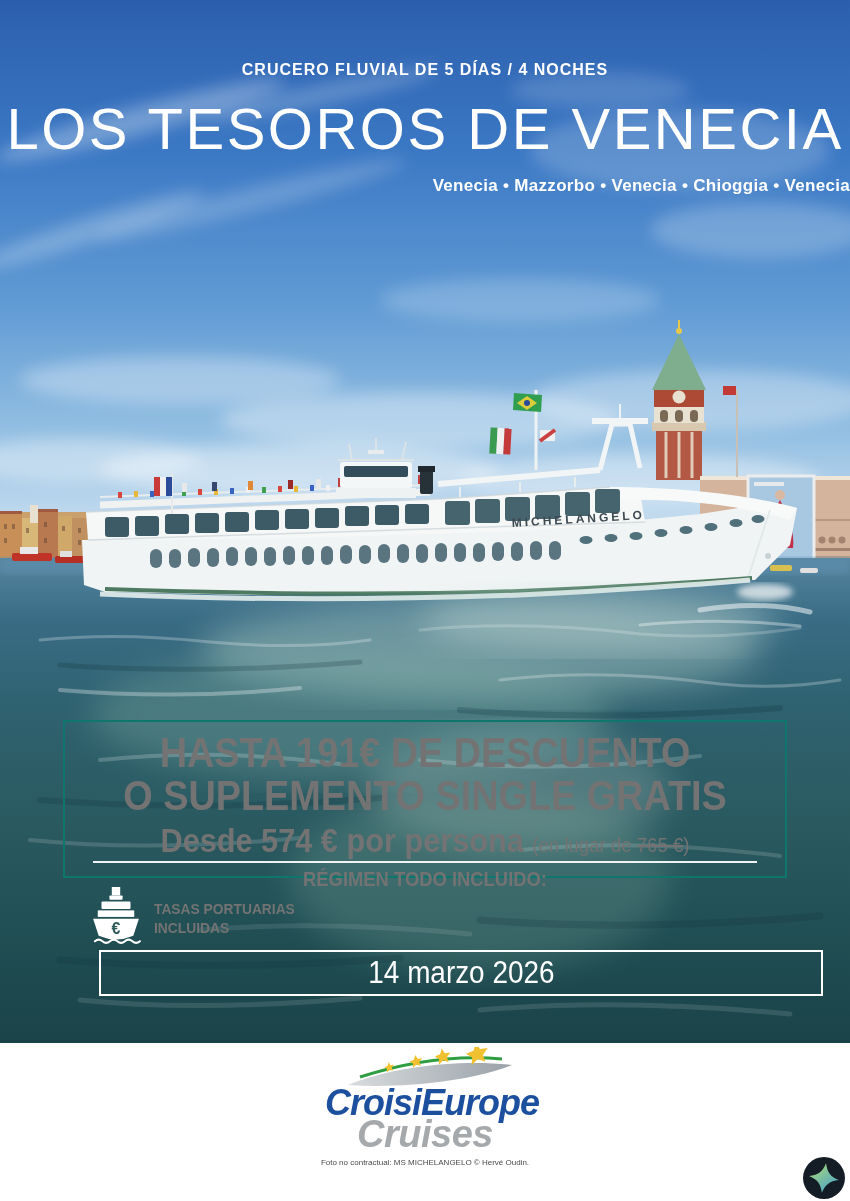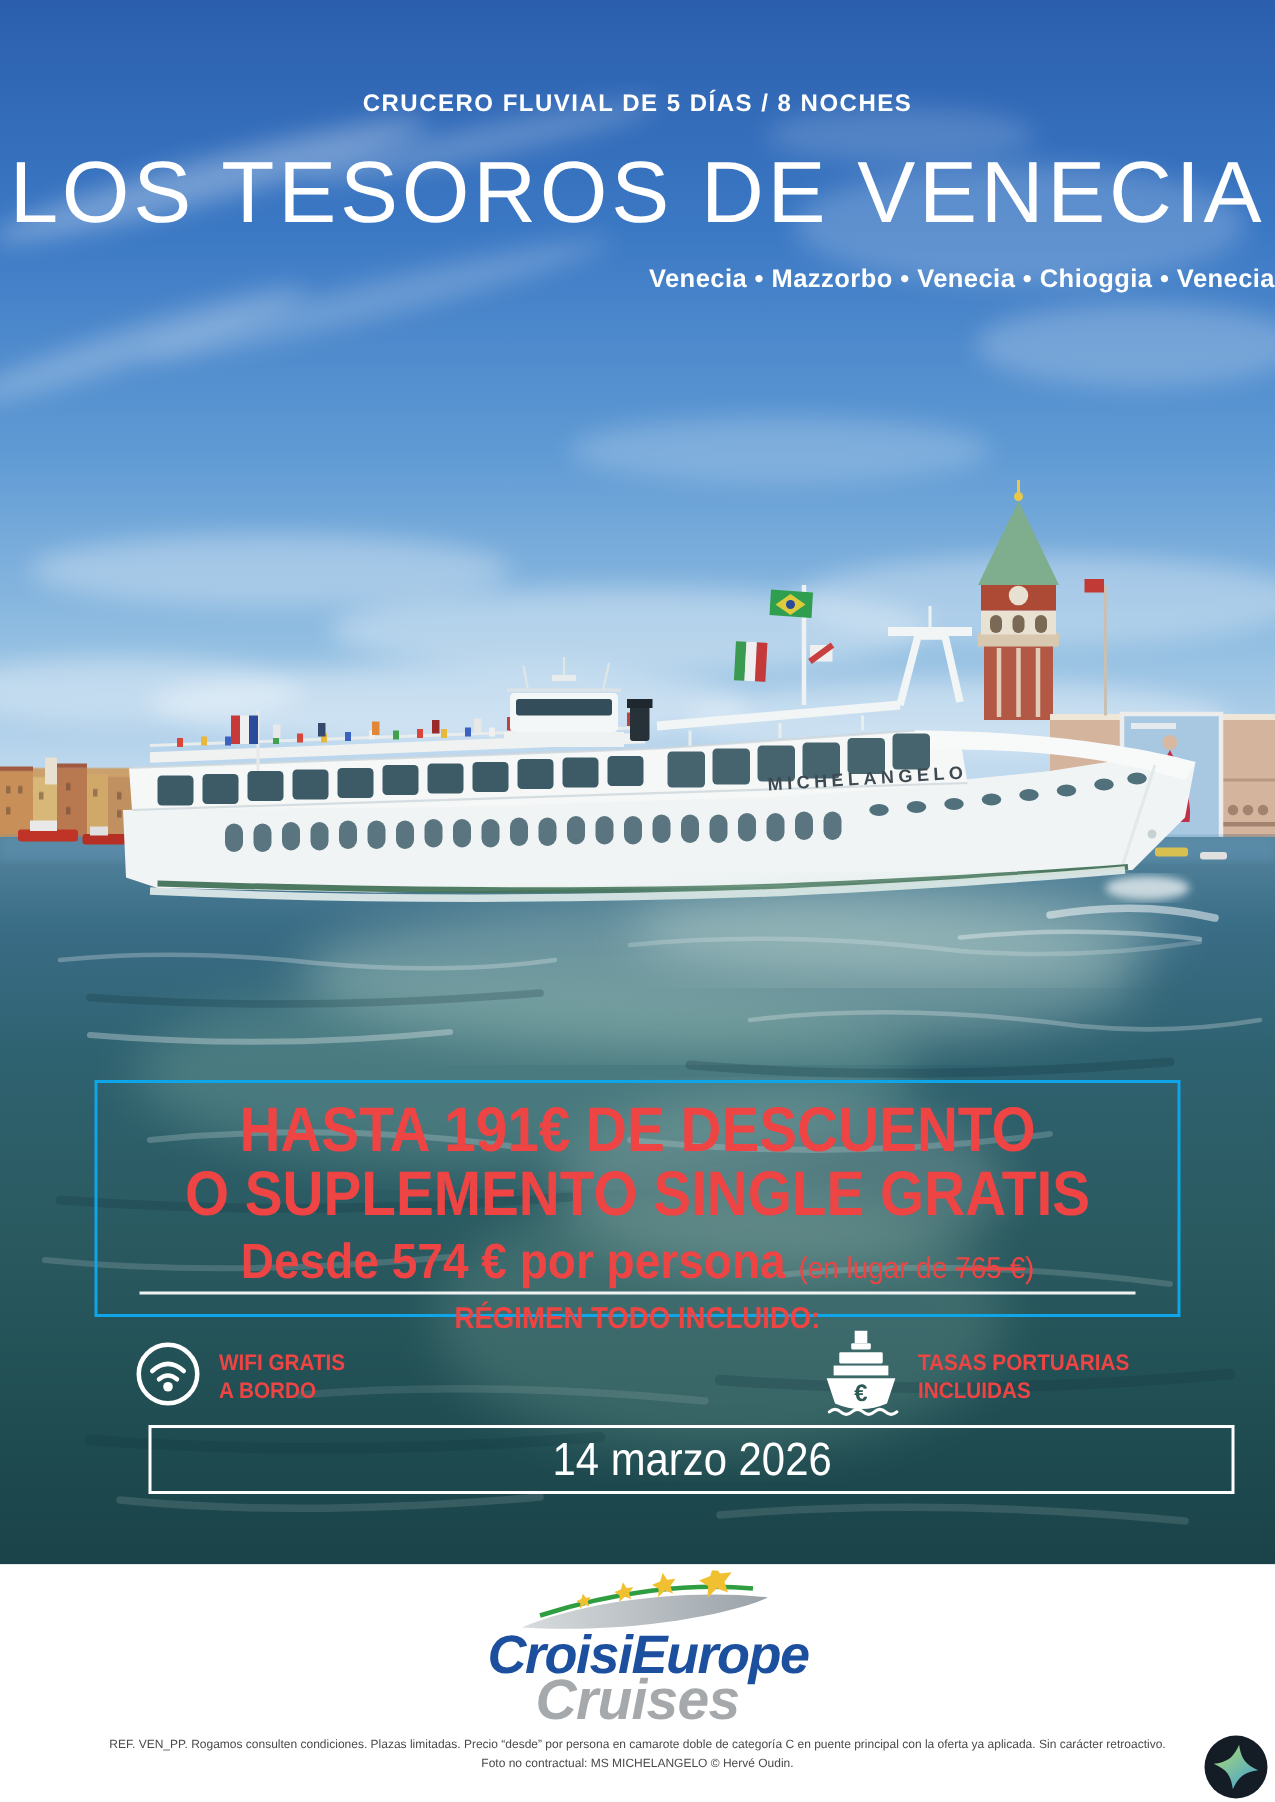--- a/index.html
+++ b/index.html
@@ -12,21 +12,21 @@
 
   
   .header-overlay{position:absolute;top:0;left:0;width:850px;text-align:center;color:#fff;}
   .kicker{position:absolute;top:61px;width:100%;font-size:16px;font-weight:bold;letter-spacing:1px;}
   .page-title{position:absolute;top:98px;width:100%;font-size:58px;font-weight:400;letter-spacing:2.5px;line-height:62px;}
   .route{position:absolute;top:176px;width:100%;font-size:17px;font-weight:bold;letter-spacing:0.3px;text-align:right;}
 
   
   .offer-box{
     position:absolute;left:63px;top:720px;width:724px;height:158px;
-    border:2px solid #0ea5e9;box-sizing:border-box;color:#ef4444;text-align:center;
+    border:2px solid #0f766e;box-sizing:border-box;color:#737373;text-align:center;
   }
   .headline{position:absolute;width:100%;font-weight:bold;font-size:42px;line-height:42px;transform:scaleX(0.90);}
   .headline.l1{top:10px;}
   .headline.l2{top:53px;}
   .price-line{position:absolute;top:100px;width:100%;font-size:33px;font-weight:bold;transform:scaleX(0.93);white-space:nowrap;}
   .price-note{font-size:20px;font-weight:normal;}
   .price-note .strike{text-decoration:line-through;}
   .divider{position:absolute;top:139px;left:28px;width:664px;border-top:2px solid rgba(255,255,255,0.92);}
   .regime{position:absolute;top:146px;width:100%;font-size:20px;font-weight:bold;transform:scaleX(0.92);}
   .features{position:absolute;top:170px;left:0;width:724px;height:52px;display:flex;justify-content:space-between;padding:0 24px;box-sizing:border-box;}
@@ -364,54 +364,40 @@
           <path d="M460,710 Q600,722 780,708" stroke-width="6" opacity="0.22"></path>
           <path d="M40,800 Q200,812 380,798" stroke-width="6" opacity="0.20"></path>
           <path d="M480,920 Q640,932 820,916" stroke-width="7" opacity="0.20"></path>
           <path d="M60,960 Q220,972 400,958" stroke-width="7" opacity="0.18"></path>
         </g>
       </g>
     </svg>
   </div>
 
   <div class="header-overlay">
-    <div class="kicker">CRUCERO FLUVIAL DE 5 DÍAS / 8 NOCHES</div>
+    <div class="kicker">CRUCERO FLUVIAL DE 5 DÍAS / 4 NOCHES</div>
     <div class="page-title">LOS TESOROS DE VENECIA</div>
     <div class="route">Venecia • Mazzorbo • Venecia • Chioggia • Venecia</div>
   </div>
 
   <div class="offer-box">
     <div class="headline l1">HASTA 191€ DE DESCUENTO</div>
     <div class="headline l2">O SUPLEMENTO SINGLE GRATIS</div>
     <div class="price-line">
       <span>Desde 574 € por persona</span>
       <span class="price-note">
         <span>(en lugar de </span><span class="strike">765 €</span><span>)</span>
       </span>
     </div>
     <div class="divider"></div>
     <div class="regime">RÉGIMEN TODO INCLUIDO:</div>
 
     <div class="features">
 
 
-      <div class="feature">
-        <span class="ficon">
-          <svg width="46" height="46" viewBox="0 0 46 46">
-            <circle cx="23" cy="23" r="19.5" stroke="#ffffff" stroke-width="3" fill="none"></circle>
-            <path d="M12.5,21 Q23,11.5 33.5,21" stroke="#ffffff" stroke-width="3" fill="none" stroke-linecap="round"></path>
-            <path d="M17,26.5 Q23,21.5 29,26.5" stroke="#ffffff" stroke-width="3" fill="none" stroke-linecap="round"></path>
-            <circle cx="23" cy="31.5" r="3.2" fill="#ffffff"></circle>
-          </svg>
-        </span>
-        <span class="flabel">
-          <span>WIFI GRATIS</span><br>
-          <span>A BORDO</span>
-        </span>
-      </div>
 
       <div class="feature">
         <span class="ficon">
           <svg width="54" height="58" viewBox="0 0 57 62">
             <g fill="#ffffff">
               <rect x="24" y="0" width="9" height="9"></rect>
               <rect x="21.5" y="9" width="14" height="4.5" rx="1"></rect>
               <rect x="13" y="15.5" width="31" height="8" rx="1"></rect>
               <rect x="9" y="25" width="39" height="7"></rect>
               <path d="M4,34 H53 L47,52 Q28.5,60 10,52 Z"></path>
@@ -447,21 +433,20 @@
           <path transform="translate(62,20) scale(0.8) rotate(-15)" d="M0,-6 L1.8,-1.8 L6,-1.2 L3,1.8 L3.8,6 L0,3.4 L-3.8,6 L-3,1.8 L-6,-1.2 L-1.8,-1.8 Z"></path>
           <path transform="translate(88,14) scale(1.05) rotate(-15)" d="M0,-6 L1.8,-1.8 L6,-1.2 L3,1.8 L3.8,6 L0,3.4 L-3.8,6 L-3,1.8 L-6,-1.2 L-1.8,-1.8 Z"></path>
           <path transform="translate(114,9) scale(1.3) rotate(-15)" d="M0,-6 L1.8,-1.8 L6,-1.2 L3,1.8 L3.8,6 L0,3.4 L-3.8,6 L-3,1.8 L-6,-1.2 L-1.8,-1.8 Z"></path>
           <path transform="translate(148,6) scale(1.8) rotate(-15)" d="M0,-6 L1.8,-1.8 L6,-1.2 L3,1.8 L3.8,6 L0,3.4 L-3.8,6 L-3,1.8 L-6,-1.2 L-1.8,-1.8 Z"></path>
         </g>
       </svg>
       <div class="brand-name">CroisiEurope</div>
       <div class="brand-sub">Cruises</div>
     </div>
     <div class="legal">
-      <div>REF. VEN_PP. Rogamos consulten condiciones. Plazas limitadas. Precio “desde” por persona en camarote doble de categoría C en puente principal con la oferta ya aplicada. Sin carácter retroactivo.</div>
       <div>Foto no contractual: MS MICHELANGELO © Hervé Oudin.</div>
     </div>
     <div class="badge">
       <svg width="44" height="44" viewBox="0 0 44 44">
         <defs>
           <linearGradient id="bgrad" x1="0" y1="0" x2="1" y2="1">
             <stop offset="0" stop-color="#b2dc6e"></stop>
               <stop offset="1" stop-color="#3e9fd8"></stop>
           </linearGradient>
         </defs>

